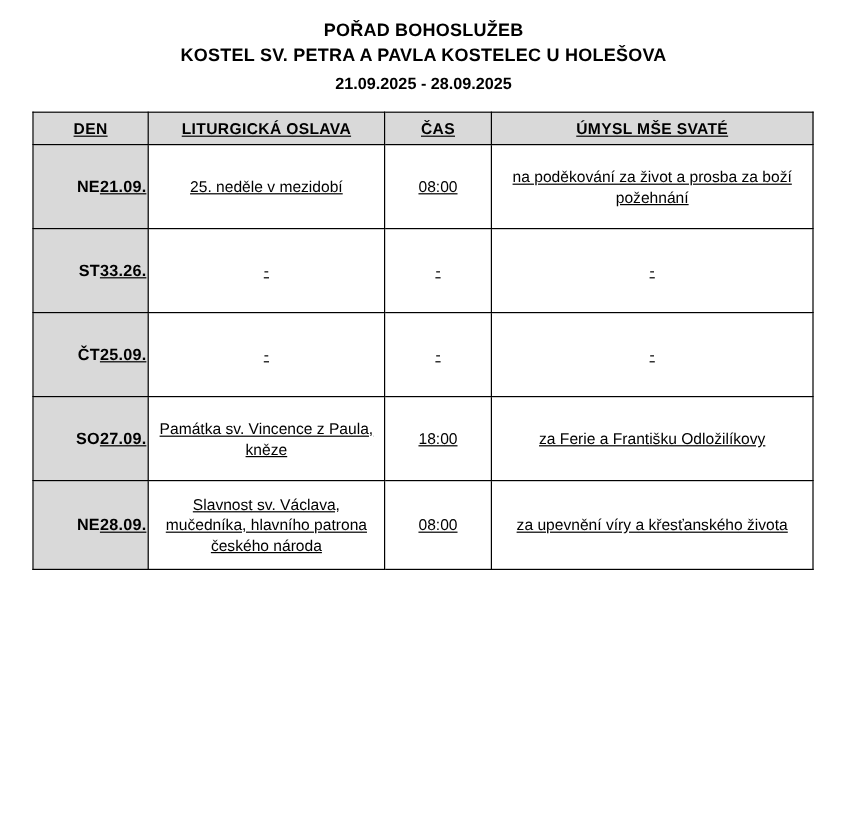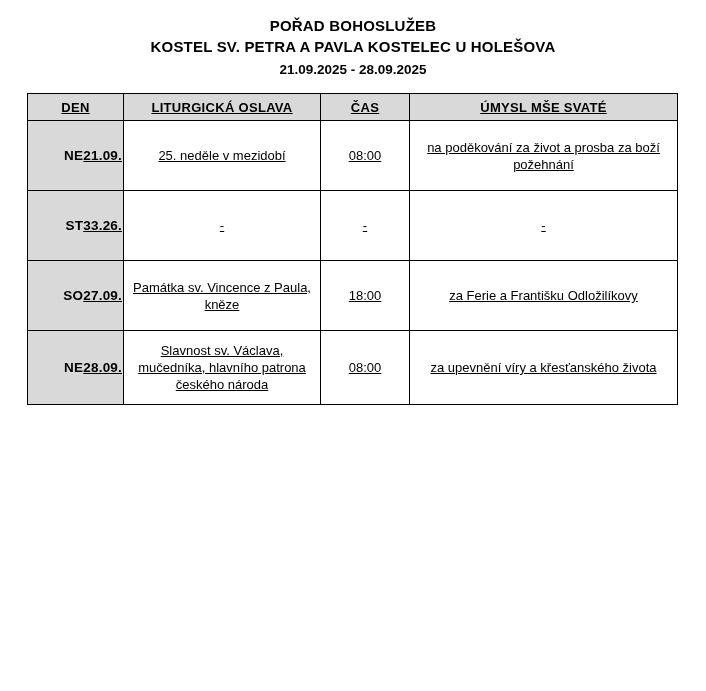--- a/index.html
+++ b/index.html
@@ -135,20 +135,28 @@
 
         <tr class="row-h1">
           <td class="day">
             <span class="dow">ST</span><span>33.26.</span>
           </td>
           <td class="cell">-</td>
           <td class="cell">-</td>
           <td class="cell">-</td>
         </tr>
 
+        <tr class="row-h1">
+          <td class="day">
+            <span class="dow">ČT</span><span>25.09.</span>
+          </td>
+          <td class="cell">-</td>
+          <td class="cell">-</td>
+          <td class="cell">-</td>
+        </tr>
 
 
         <tr class="row-h1">
           <td class="day">
             <span class="dow">SO</span><span>27.09.</span>
           </td>
           <td class="cell">Památka sv. Vincence z Paula, kněze</td>
           <td class="cell">18:00</td>
           <td class="cell">za Ferie a Františku Odložilíkovy</td>
         </tr>

